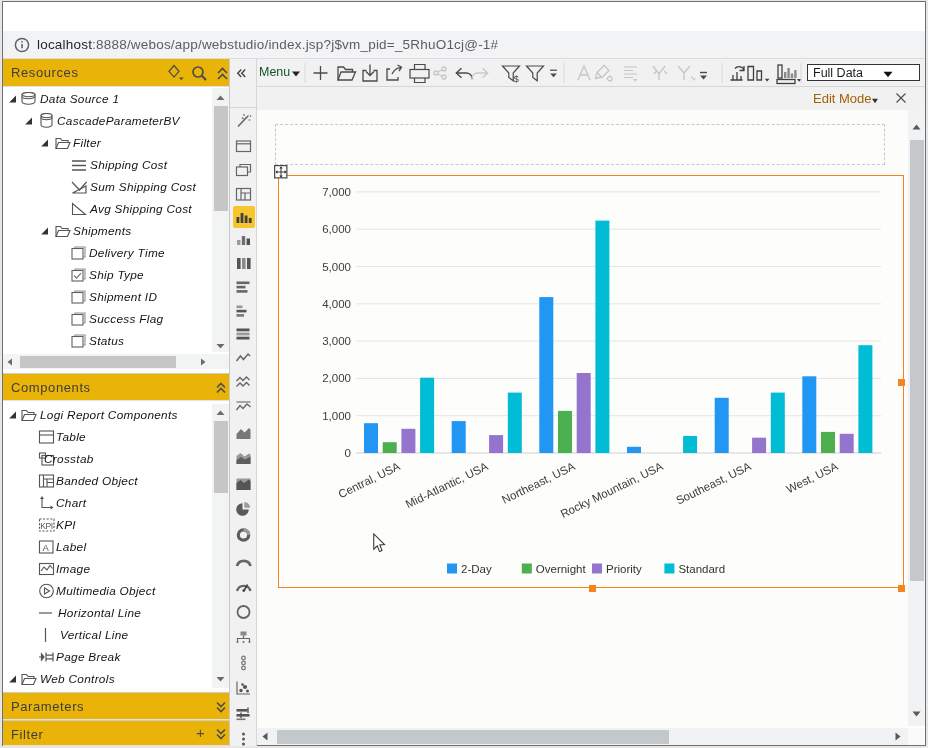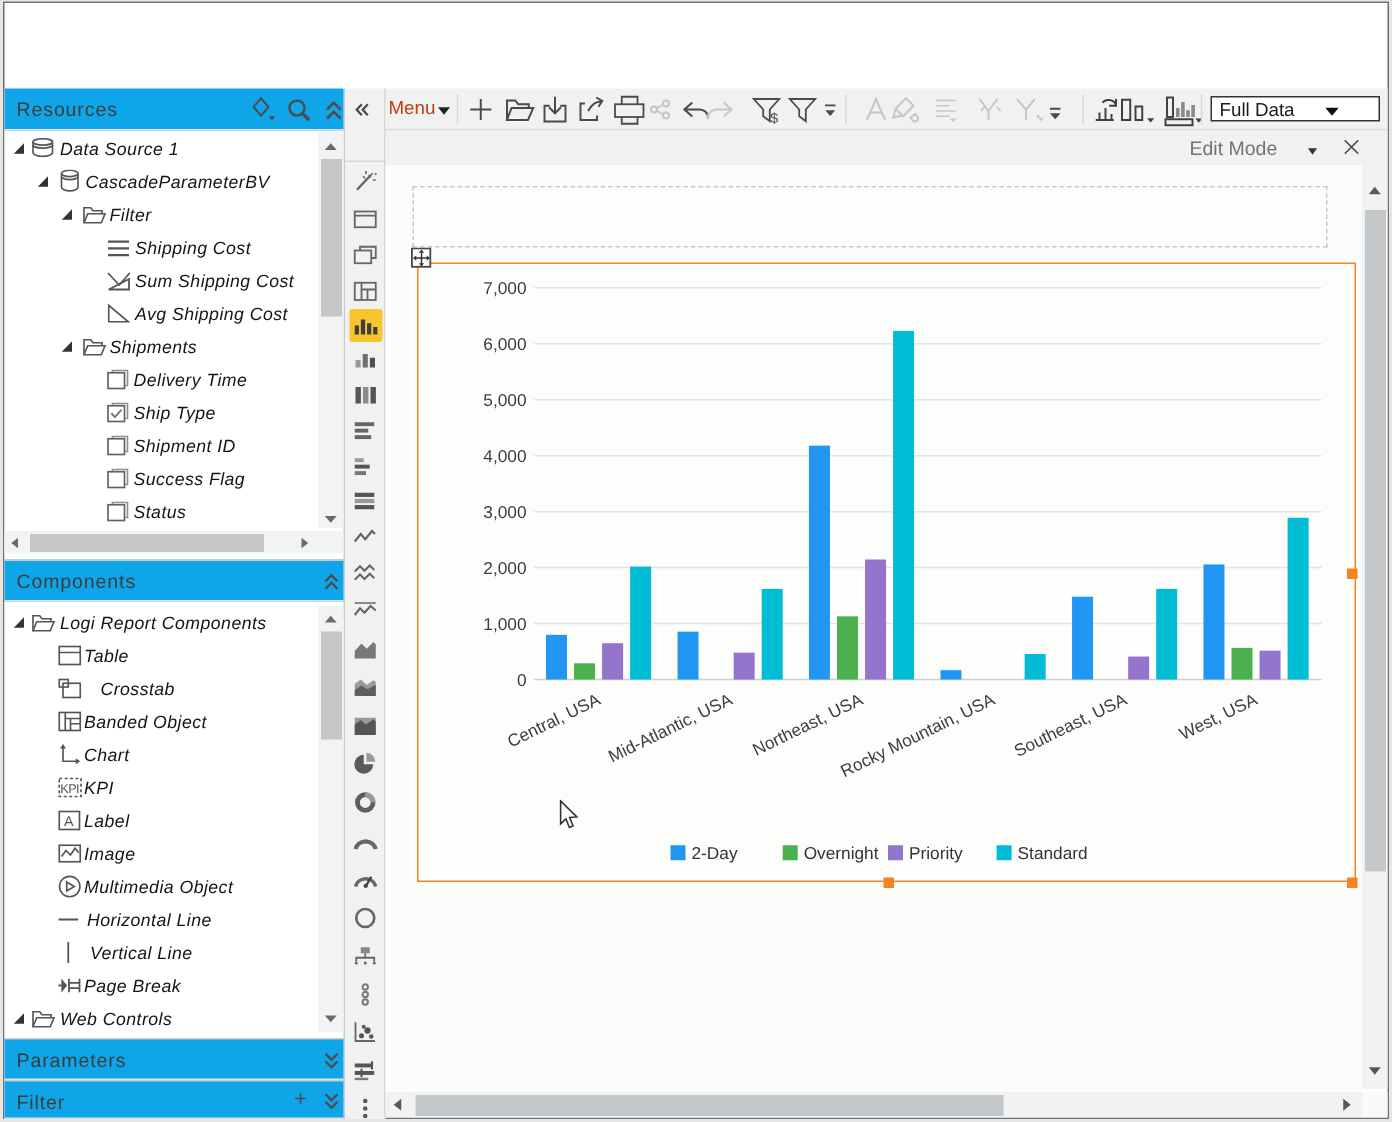--- a/index.html
+++ b/index.html
@@ -6,28 +6,36 @@
 .abs{position:absolute;}
 #app{position:relative;width:928px;height:748px;}
 #win{position:absolute;left:2px;top:1px;width:924px;height:745px;border:1px solid #6e7072;background:#fff;box-sizing:border-box;}
 #titlebar{left:3px;top:2px;width:922px;height:29px;background:#e5e9ec;}
 #urlbar{left:3px;top:31px;width:922px;height:28px;background:#f2f3f4;border-bottom:1px solid #dadcde;box-sizing:border-box;}
 #toolbar{left:257px;top:59px;width:668px;height:28px;background:#f1f1f2;border-bottom:1px solid #d6d6d6;box-sizing:border-box;}
 #editrow{left:257px;top:87px;width:668px;height:23px;background:#f1f1f2;}
 #vtools{left:230px;top:59px;width:27px;height:687px;background:#f1f1f2;border-right:1px solid #d6d6d6;box-sizing:border-box;}
 #leftpanel{left:3px;top:59px;width:227px;height:687px;background:#fff;border-right:1px solid #c9c9c9;box-sizing:border-box;}
 #canvas{left:257px;top:110px;width:651px;height:618px;background:#fcfcfa;}
-.phead{position:absolute;left:0;width:226px;height:28px;background:#0ea5e9;border-top:1px solid #cccccc;border-bottom:1px solid #e2e2e2;box-sizing:border-box;}
+.phead{position:absolute;left:0;width:226px;height:28px;background:#eab308;border-top:1px solid #cccccc;border-bottom:1px solid #e2e2e2;box-sizing:border-box;}
 .phead .t{position:absolute;left:8px;top:6px;font-size:13px;color:#3d3d3d;letter-spacing:0.6px;}
 .trow{position:absolute;height:22px;line-height:22px;font-size:11.8px;color:#141414;white-space:nowrap;letter-spacing:0.3px;font-style:italic;}
 .ticon{position:absolute;}
 text{font-family:"Liberation Sans",sans-serif;}
 </style></head><body>
 <div id="app">
 <div id="win"></div>
+<div class="abs" id="urlbar">
+<svg class="abs" style="left:11px;top:6px" width="16" height="16" viewBox="0 0 16 16">
+ <circle cx="8" cy="8" r="6.6" fill="none" stroke="#5f6368" stroke-width="1.5"></circle>
+ <line x1="8" y1="7" x2="8" y2="11.2" stroke="#5f6368" stroke-width="1.6"></line>
+ <circle cx="8" cy="4.8" r="0.9" fill="#5f6368"></circle>
+</svg>
+<div class="abs" style="left:34px;top:6px;font-size:13.5px;color:#5a5e63;letter-spacing:0.2px;"><span style="color:#26282b">localhost</span>:8888/webos/app/webstudio/index.jsp?j$vm_pid=_5RhuO1cj@-1#</div>
+</div>
 <div class="abs" id="leftpanel">
 <div class="phead" style="top:0;border-top:none;">
         <span class="t">Resources</span>
 <svg class="abs" style="left:162px;top:4px" width="64" height="20" viewBox="0 0 64 20">
  <g stroke="#4d4d4d" stroke-width="1.3" fill="none">
   <path d="M9,2.5 l5,5.8 l-5,5.8 l-5,-5.8 z"></path>
   <path d="M14,14.5 h4.6 l-2.3,2.8 z" fill="#4d4d4d" stroke="none"></path>
   <circle cx="33" cy="9" r="5" stroke-width="1.7"></circle>
             <line x1="36.8" y1="12.8" x2="41" y2="17" stroke-width="2.2"></line>
   <path d="M53,10 l4.5,-4.5 l4.5,4.5 M53,16 l4.5,-4.5 l4.5,4.5" stroke-width="1.7"></path>
@@ -174,21 +182,21 @@
             <line x1="1.5" y1="6" x2="15.5" y2="6"></line>
           </g>
         </svg>
         <div class="trow" style="left:56px;top:367px">Table</div>
 <svg class="ticon" style="left:38px;top:392px" width="17" height="16" viewBox="0 0 17 16">
           <g fill="none" stroke="#555" stroke-width="1.1">
             <rect x="4" y="4.5" width="11.5" height="9.5"></rect>
             <rect x="1.5" y="2" width="6" height="5"></rect>
           </g>
         </svg>
-        <div class="trow" style="left:67px;top:389px">Crosstab</div>
+        <div class="trow" style="left:44px;top:389px">Crosstab</div>
 <svg class="ticon" style="left:38px;top:414px" width="17" height="16" viewBox="0 0 17 16">
           <g fill="none" stroke="#555" stroke-width="1.1">
             <rect x="1.5" y="2" width="14" height="12"></rect>
             <path d="M5.5,2 V14 M5.5,6 H15.5 M9,6 V14 M9,9.5 H15.5"></path>
           </g>
         </svg>
         <div class="trow" style="left:56px;top:411px">Banded Object</div>
 <svg class="ticon" style="left:38px;top:436px" width="17" height="16" viewBox="0 0 17 16">
           <g fill="none" stroke="#555" stroke-width="1.1">
             <path d="M4,3 V12.5 H13.5"></path>
@@ -345,26 +353,26 @@
  <path d="M571.5,20 l-2.3,2.8 l-2.3,-2.8 z" fill="#3f3f3f" stroke="none"></path>
 </g>
 <line x1="571" y1="4" x2="571" y2="24" stroke="#d9d9d9" stroke-width="1"></line>
 </svg>
 <div class="abs" style="left:807px;top:64px;width:113px;height:17px;background:#fff;border:1px solid #333;box-sizing:border-box;">
 <div class="abs" style="left:5px;top:1px;font-size:12.5px;color:#1a1a1a;">Full Data</div>
 <svg class="abs" style="left:75px;top:6px" width="10" height="7" viewBox="0 0 10 7">
         <path d="M0.5,0.8 h9 l-4.5,5.4 z" fill="#111"></path>
       </svg>
 </div>
-<div class="abs" style="left:259px;top:65px;font-size:12.5px;color:#c2410c;">Menu</div>
+<div class="abs" style="left:259px;top:65px;font-size:12.5px;color:#14532d;">Menu</div>
     <svg class="abs" style="left:291px;top:70px" width="10" height="8" viewBox="0 0 10 8">
       <path d="M1,1.5 h8 l-4,5 z" fill="#222"></path>
     </svg>
 <div class="abs" id="editrow">
-<div class="abs" style="left:536px;top:4px;font-size:13px;color:#737373;">Edit Mode</div>
+<div class="abs" style="left:556px;top:4px;font-size:13px;color:#a16207;">Edit Mode</div>
 <svg class="abs" style="left:614px;top:11px" width="8" height="6" viewBox="0 0 8 6">
         <path d="M1,0.8 h6 l-3,4.4 z" fill="#333"></path>
       </svg>
 <svg class="abs" style="left:638px;top:5px" width="12" height="12" viewBox="0 0 12 12">
         <path d="M1.5,1.5 l9,9 M10.5,1.5 l-9,9" stroke="#4a4a4a" stroke-width="1.1" fill="none"></path>
       </svg>
 </div>
 <div class="abs" id="vtools"></div>
 <div class="abs" style="left:230px;top:107px;width:27px;height:1px;background:#d6d6d6;"></div>
 <svg class="abs" style="left:235px;top:113px" width="17" height="16" viewBox="0 0 17 16">

